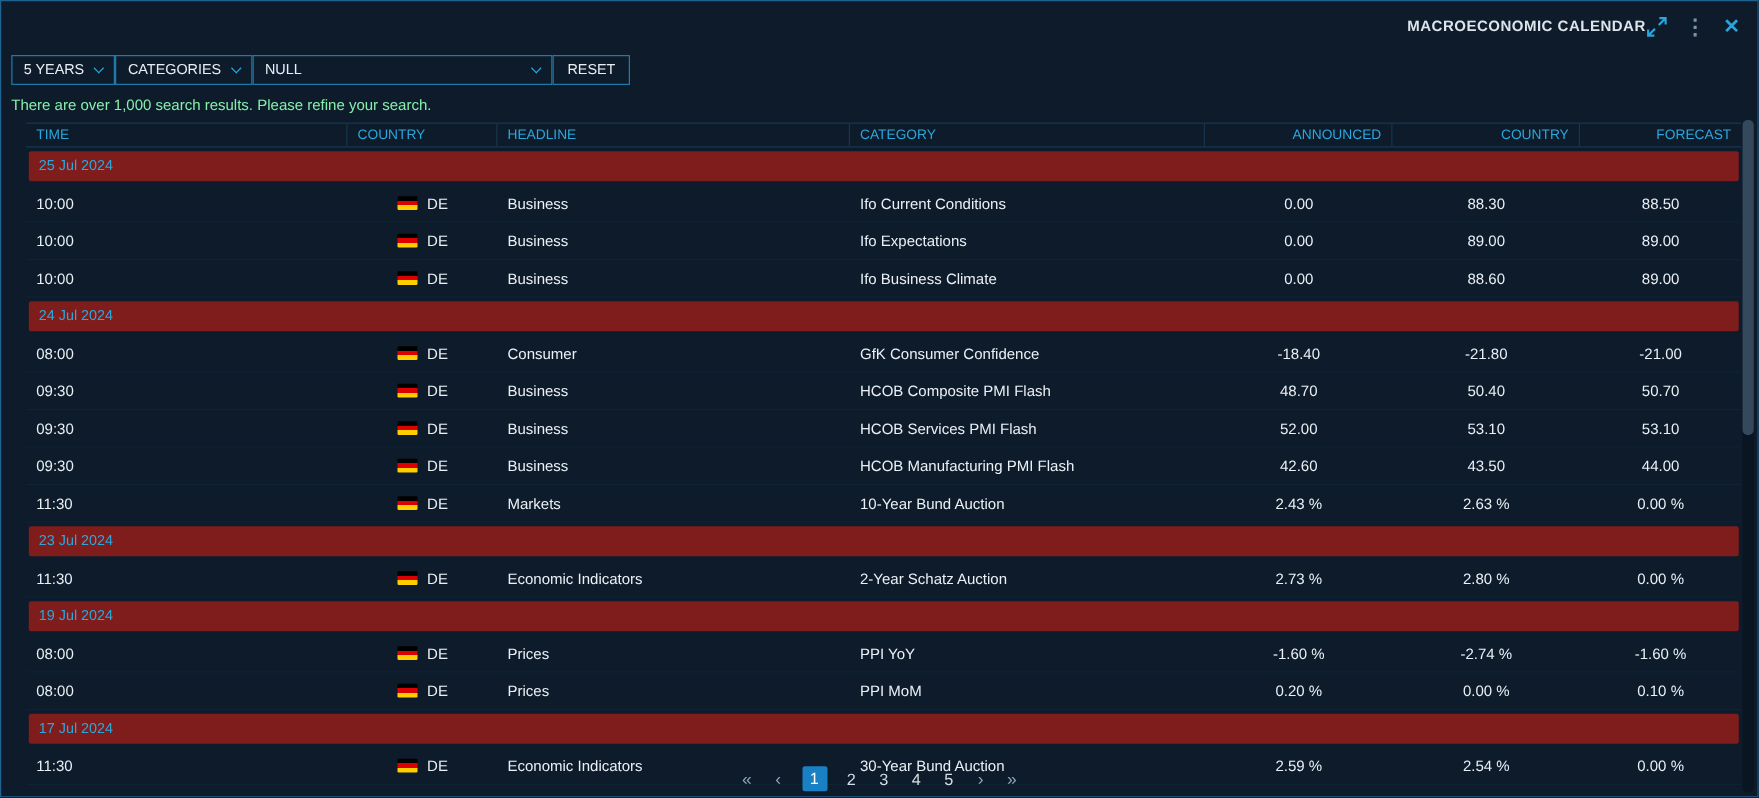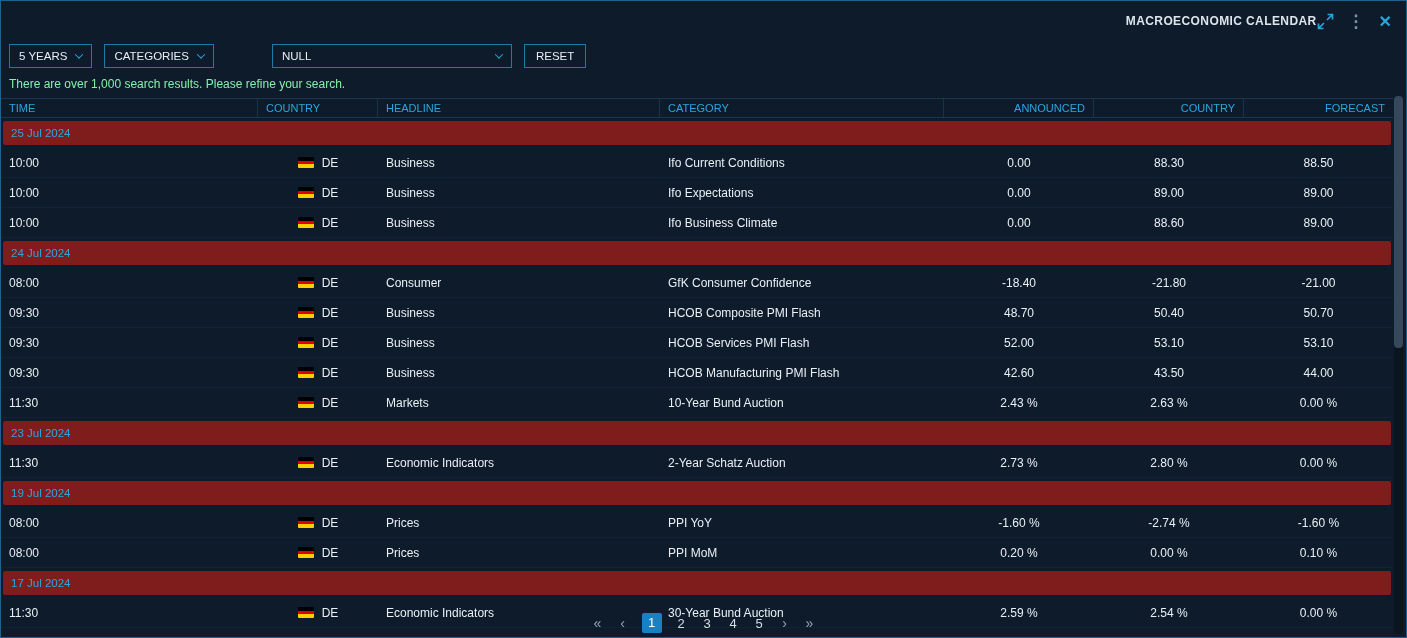--- a/index.html
+++ b/index.html
@@ -25,44 +25,44 @@
     font-size: 12px; font-weight: bold; letter-spacing: .4px;
     color: #dde4ea;
   }
   .title-icons { display: flex; align-items: center; gap: 14px; }
   .icon-btn { cursor: pointer; display: inline-flex; align-items: center; justify-content: center; }
   .expand-svg { width: 17px; height: 17px; stroke: #29a5dc; stroke-width: 1.7; fill: none; }
   .kebab { color: #7c95a6; font-size: 17px; line-height: 17px; font-weight: bold; }
   .close { color: #29a5dc; font-size: 16px; font-weight: bold; }
 
   
-  .toolbar { display: flex; align-items: center; gap: 12px; padding: 3px 8px 0 8px; }
+  .toolbar { display: flex; align-items: center; gap: 0; padding: 3px 8px 0 8px; }
   .select {
     height: 24px; display: inline-flex; align-items: center; gap: 9px;
     border: 1px solid #1e7aa8; background: #0d1b2a;
     padding: 0 9px; font-size: 11.5px; color: #e8eef4; cursor: pointer;
     white-space: nowrap;
   }
-  .select.wide { width: 240px; justify-content: space-between; margin-left: 46px; }
+  .select.wide { width: 240px; justify-content: space-between; }
   .caret {
     width: 6px; height: 6px;
     border-right: 1.6px solid #29a5dc; border-bottom: 1.6px solid #29a5dc;
     transform: rotate(45deg) translate(-1px,-1px);
     flex: 0 0 auto;
   }
   .reset-btn {
     height: 24px; border: 1px solid #1e7aa8; background: #0d1b2a;
     padding: 0 11px; font-size: 11.5px; color: #e8eef4; cursor: pointer;
     display: inline-flex; align-items: center;
   }
 
   .message { padding: 9px 8px 7px 8px; font-size: 12px; color: #86efac; }
 
   
-  .table { position: relative; margin-right: 13px; }
+  .table { position: relative; margin-right: 13px; padding-left: 20px; }
   .grid-cols {
     display: grid;
     grid-template-columns: 257px 120px 282px 284px 150px 150px 1fr;
   }
   .header-row {
     height: 20px; align-items: center;
     border-top: 1px solid #173751; border-bottom: 1px solid #173751;
     color: #2ba7dd; font-size: 11px;
   }
   .hcell {

